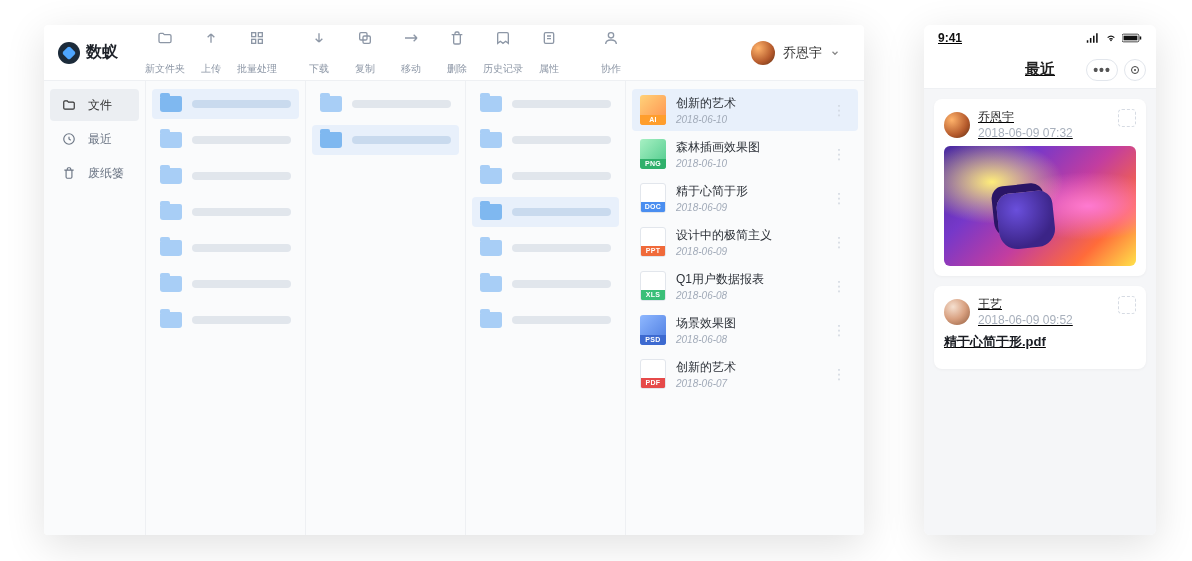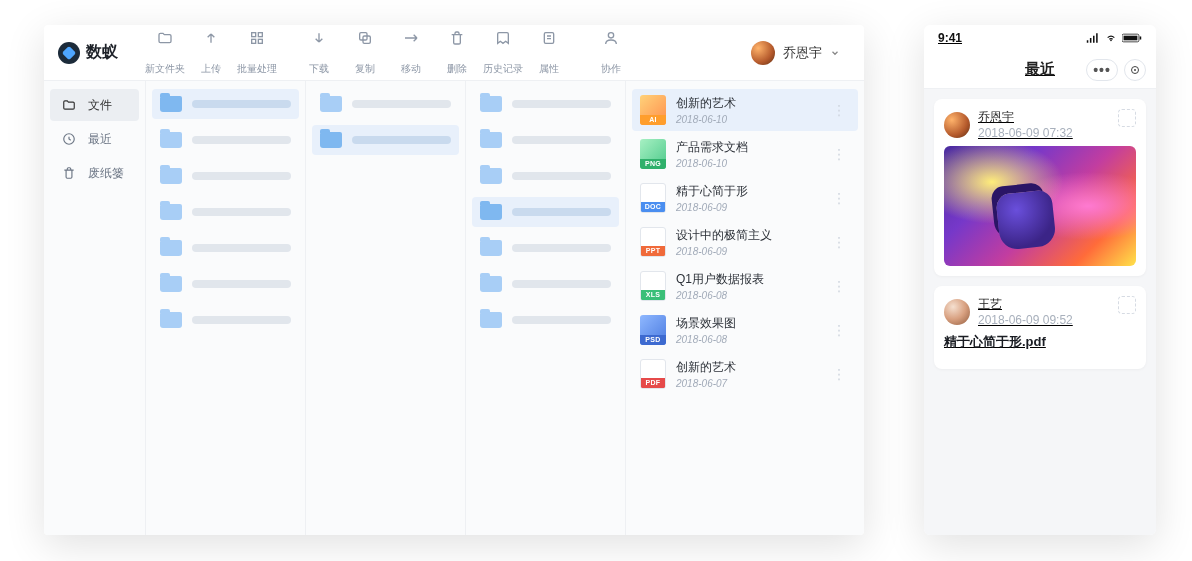--- a/index.html
+++ b/index.html
@@ -434,21 +434,21 @@
               <div class="file-name">创新的艺术</div>
               <div class="file-date">2018-06-10</div>
             </div>
             <div class="file-more">⋮</div>
           </div>
           <div class="file-row thumb-png">
             <div class="file-thumb">
               <div class="file-tag">PNG</div>
             </div>
             <div class="file-meta">
-              <div class="file-name">产品需求文档</div>
+              <div class="file-name">森林插画效果图</div>
               <div class="file-date">2018-06-10</div>
             </div>
             <div class="file-more">⋮</div>
           </div>
           <div class="file-row thumb-doc">
             <div class="file-thumb">
               <div class="file-tag">DOC</div>
             </div>
             <div class="file-meta">
               <div class="file-name">精于心简于形</div>

